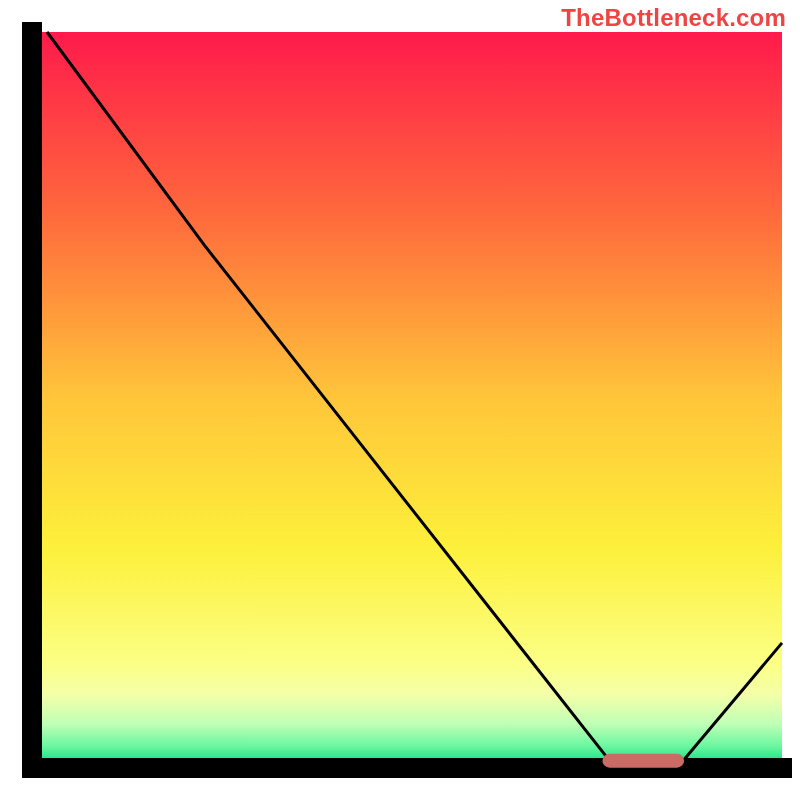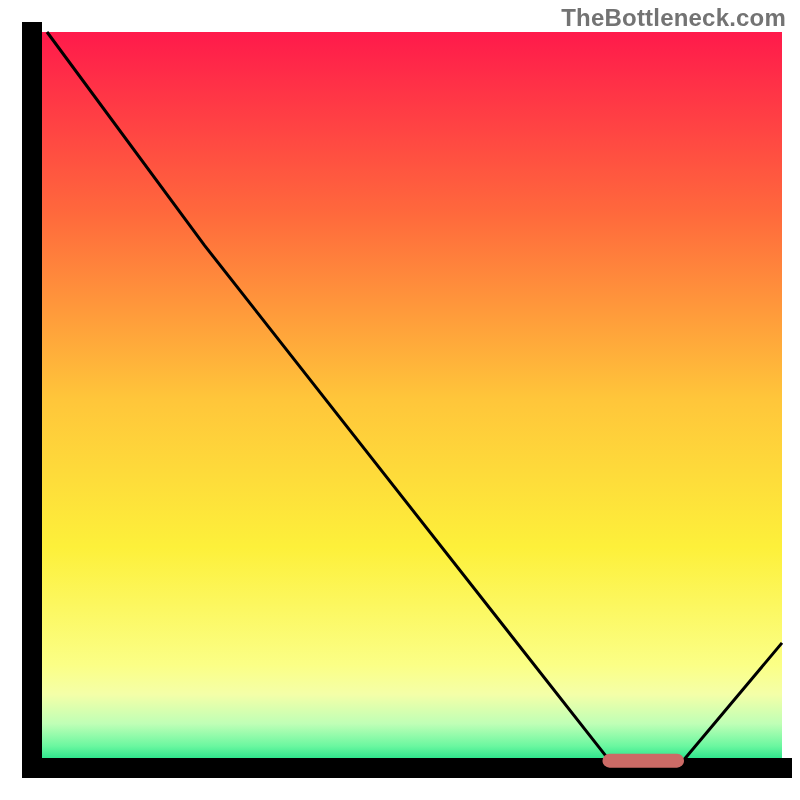--- a/index.html
+++ b/index.html
@@ -15,21 +15,21 @@
     position: relative;
     width: 800px;
     height: 800px;
   }
   .watermark {
     position: absolute;
     top: 4px;
     right: 14px;
     font-size: 24px;
     font-weight: bold;
-    color: #737373;
+    color: #ef4444;
     letter-spacing: 0.2px;
     z-index: 10;
   }
   svg {
     position: absolute;
     top: 0;
     left: 0;
     display: block;
   }
 </style>

